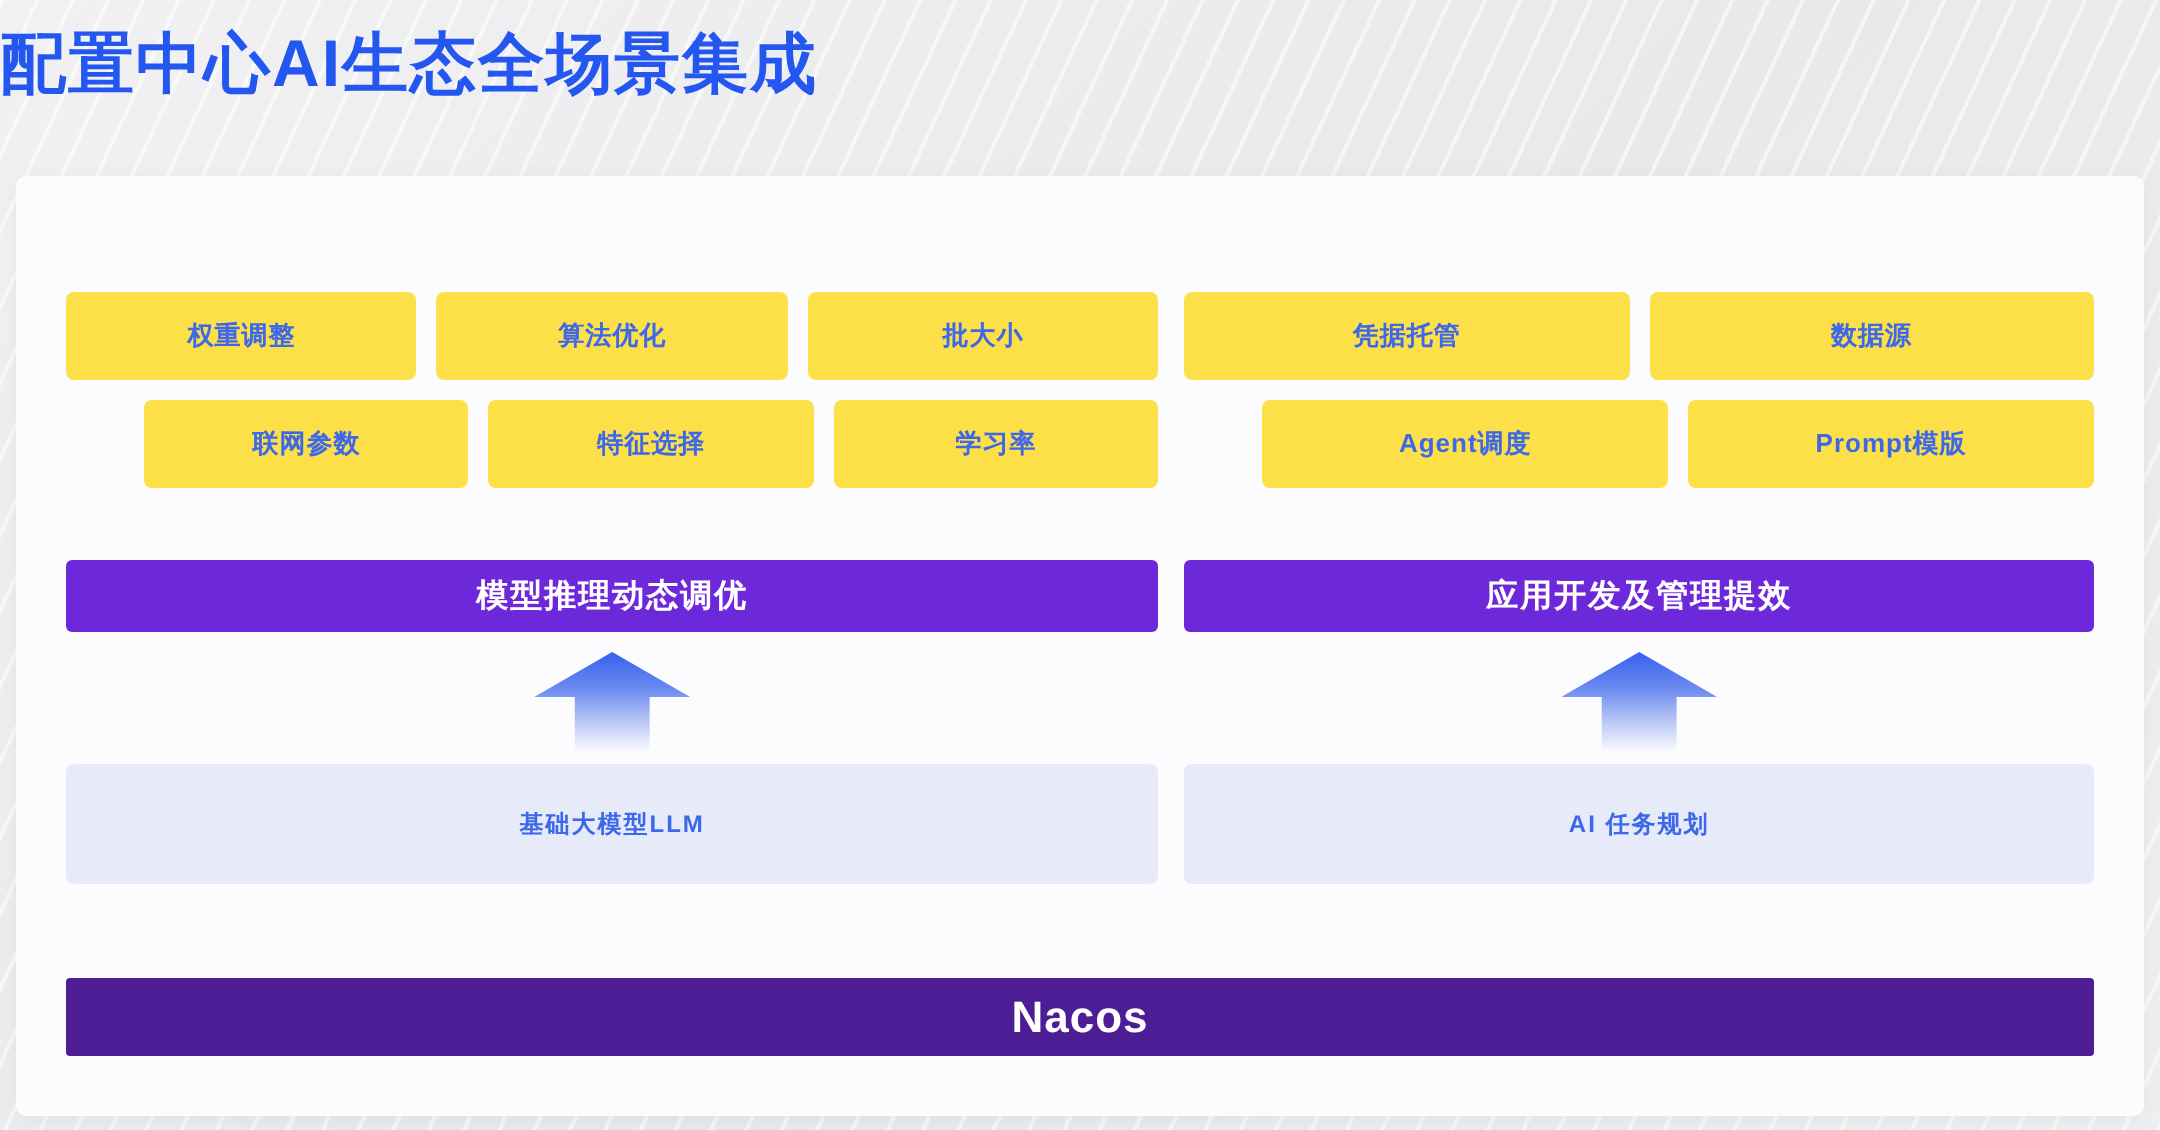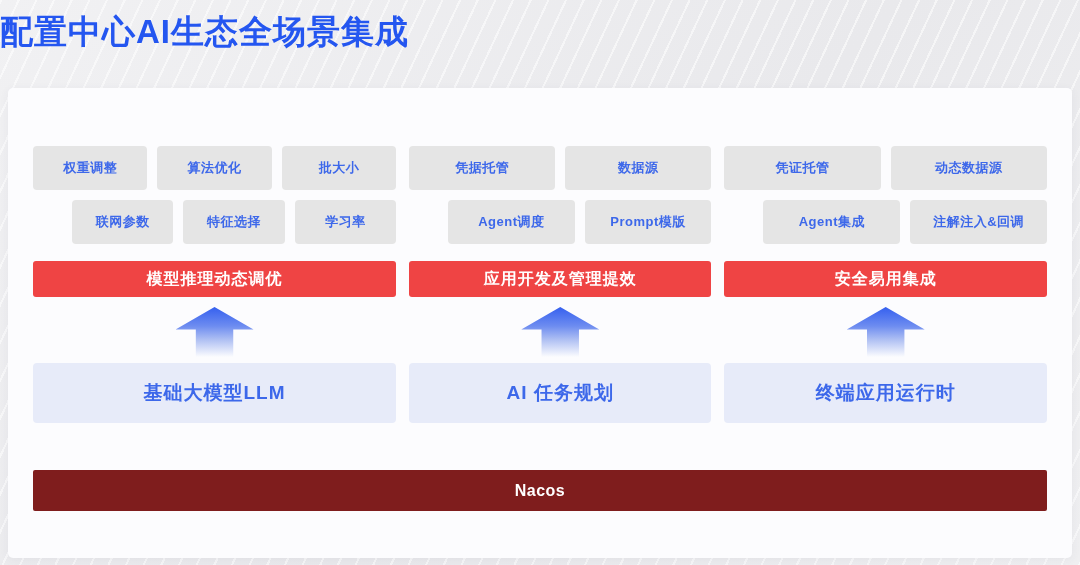--- a/index.html
+++ b/index.html
@@ -46,36 +46,36 @@
   .col-1 { flex: 269 0 0; }
   .col-2 { flex: 224 0 0; }
   .col-3 { flex: 243 0 0; }
   .col-4 { flex: 239 0 0; }
 
   .chip-row { display: flex; gap: 10px; }
   .chip-row + .chip-row { margin-top: 10px; margin-left: 39px; }
   .chip {
     flex: 1 1 0;
     height: 44px;
-    background: #e5e5e5;
+    background: #fde047;
     border-radius: 4px;
     color: #3d68ea;
     font-size: 13px;
     font-weight: 600;
     display: flex;
     align-items: center;
     justify-content: center;
     white-space: nowrap;
     letter-spacing: 0.5px;
   }
 
   .category-bar {
-    margin-top: 17px;
+    margin-top: 36px;
     height: 36px;
-    background: #ef4444;
+    background: #6d28d9;
     border-radius: 3px;
     color: #ffffff;
     font-size: 16px;
     font-weight: 700;
     letter-spacing: 1px;
     display: flex;
     align-items: center;
     justify-content: center;
     white-space: nowrap;
     font-family: Liberation Mono, monospace;
@@ -94,36 +94,36 @@
     background: linear-gradient(to bottom,
       #3560ef 0%, #6d8cf0 38%, #aebff3 65%, rgba(236,240,252,0) 100%);
     clip-path: polygon(50% 0, 100% 45%, 74% 45%, 74% 100%, 26% 100%, 26% 45%, 0 45%);
   }
 
   .platform-box {
     height: 60px;
     background: #e7ebf9;
     border-radius: 4px;
     color: #3d68ea;
-    font-size: 19px;
+    font-size: 12px;
     font-weight: 600;
     letter-spacing: 1px;
     display: flex;
     align-items: center;
     justify-content: center;
     white-space: nowrap;
   }
 
   .nacos-bar {
     margin-top: 47px;
     height: 41px;
-    background: #7f1d1d;
+    background: #4c1d95;
     border-radius: 2px;
     color: #ffffff;
-    font-size: 16px;
+    font-size: 22px;
     font-weight: 700;
     letter-spacing: 0.5px;
     display: flex;
     align-items: center;
     justify-content: center;
   }
 </style>
 </head>
 <body>
 
@@ -161,33 +161,18 @@
         <div class="chip">Prompt模版</div>
       </div>
       <div class="category-bar">应用开发及管理提效</div>
       <div class="arrow-zone">
         <div class="up-arrow"></div>
       </div>
       <div class="platform-box">AI 任务规划</div>
     </div>
 
 
-    <div class="column col-4">
-      <div class="chip-row">
-        <div class="chip">凭证托管</div>
-        <div class="chip">动态数据源</div>
-      </div>
-      <div class="chip-row">
-        <div class="chip">Agent集成</div>
-        <div class="chip">注解注入&amp;回调</div>
-      </div>
-      <div class="category-bar">安全易用集成</div>
-      <div class="arrow-zone">
-        <div class="up-arrow"></div>
-      </div>
-      <div class="platform-box">终端应用运行时</div>
-    </div>
 
   </div>
 
   <div class="nacos-bar">Nacos</div>
 
 </div>
 
 </body></html>

